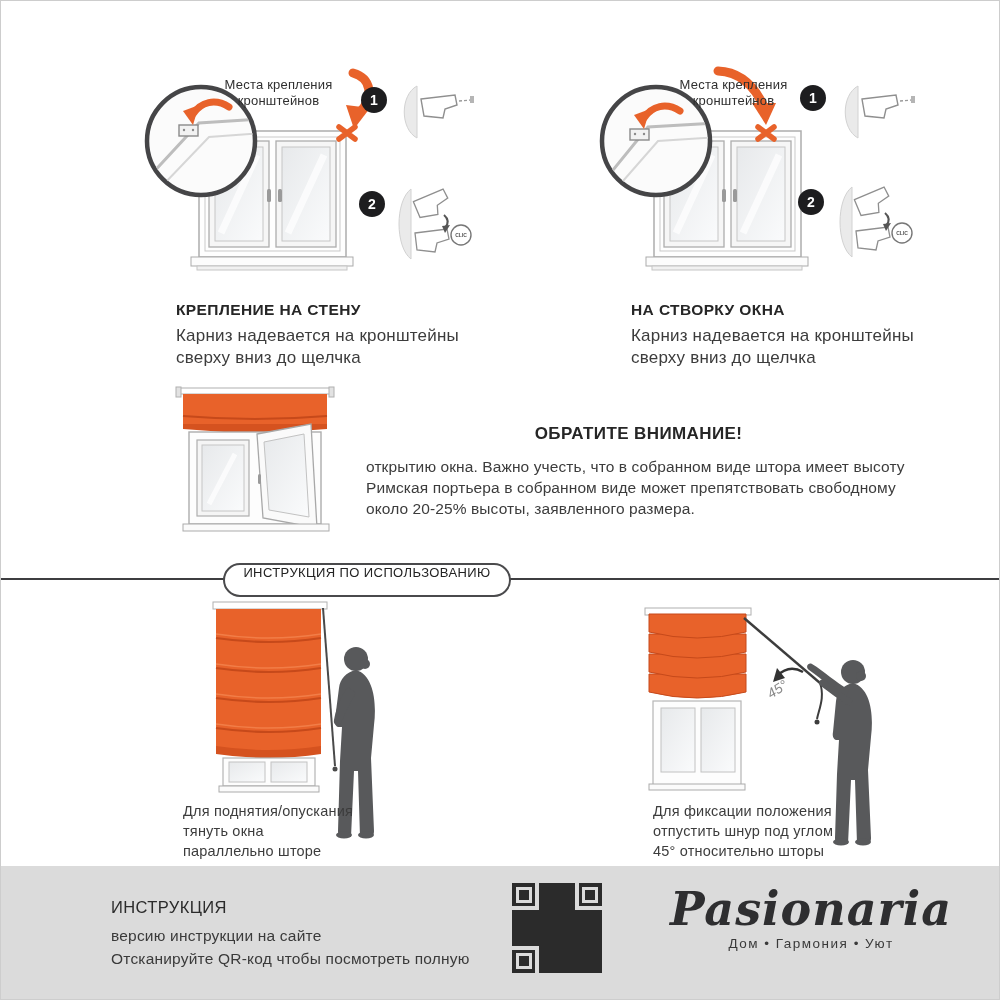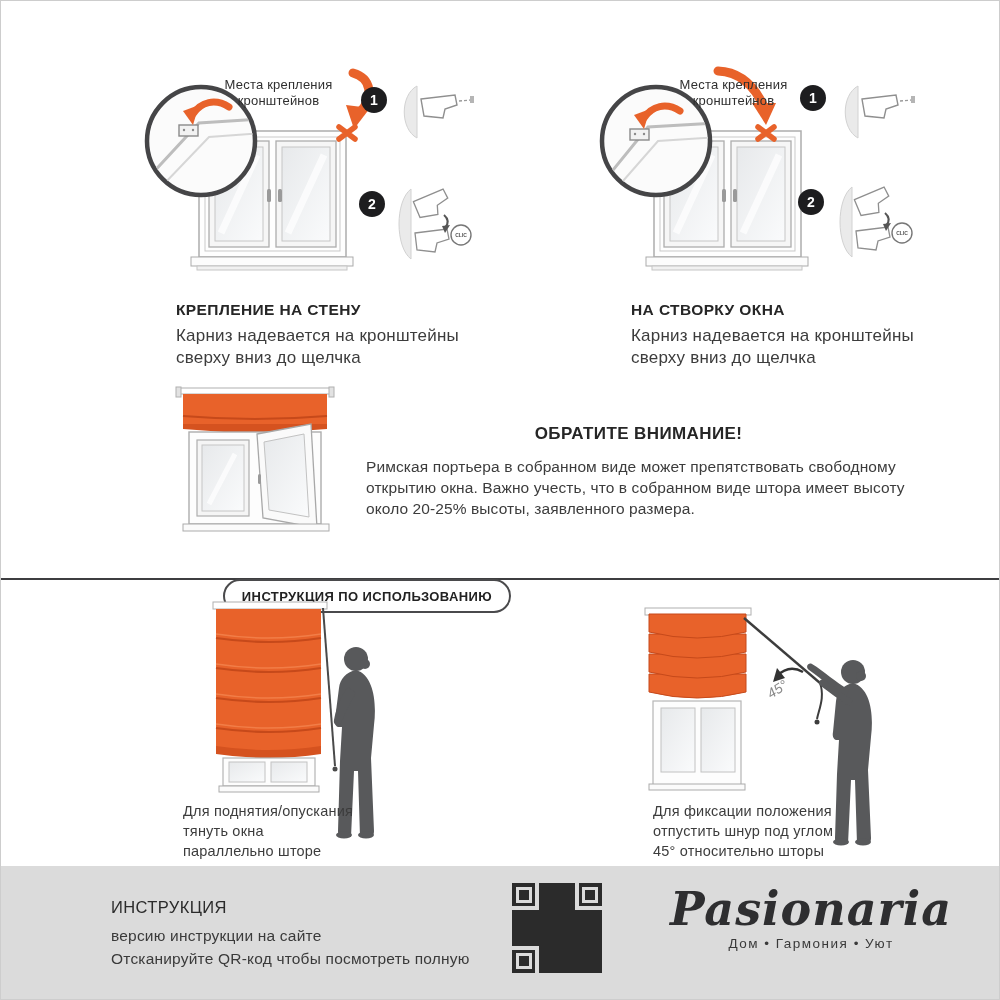--- a/index.html
+++ b/index.html
@@ -8,23 +8,23 @@
         border:1px solid #cdcdcd;box-sizing:border-box;}
   .abs{position:absolute;}
   .h1{font-size:15.5px;font-weight:bold;color:var(--heading);letter-spacing:.4px;}
   .body-text{font-size:17px;line-height:22px;color:var(--text);letter-spacing:.2px;}
   .small-label{font-size:13px;line-height:16px;color:#2f2f2f;text-align:center;letter-spacing:.2px;}
   .badge{width:26px;height:26px;border-radius:50%;background:#1d1d1f;color:#fff;
          font-weight:bold;font-size:14px;display:flex;align-items:center;justify-content:center;}
   .attn-title{font-size:17px;font-weight:bold;color:var(--heading);text-align:center;letter-spacing:.4px;}
   .attn-body{font-size:15.5px;line-height:21px;color:var(--text);letter-spacing:.1px;}
   .divider-line{position:absolute;left:0;top:577px;width:1000px;height:2px;background:#3e3e40;}
-  .pill{position:absolute;left:222px;top:578px;width:284px;height:30px;background:#fff;
-        border:2px solid #4a4a4c;border-radius:17px;display:flex;align-items:center;justify-content:center;
-        font-size:13px;font-weight:bold;color:#222;letter-spacing:.4px;}
+  .pill{position:absolute;left:222px;top:562px;width:284px;height:30px;background:#fff;
+        border:2px solid #4a4a4c;border-radius:17px;display:flex;justify-content:center;
+        font-size:13px;font-weight:normal;color:#222;letter-spacing:.4px;}
   .caption{font-size:14.5px;line-height:20px;color:var(--text);letter-spacing:.2px;}
   .footer{position:absolute;left:0;top:865px;width:1000px;height:135px;background:var(--footer_bg);}
   .footer-title{font-size:16.5px;font-weight:normal;color:#2b2b2b;letter-spacing:.4px;}
   .footer-body{font-size:15.5px;line-height:23px;color:#3a3a3a;letter-spacing:.2px;}
   .brand{font-family:"DejaVu Serif", serif;font-style:italic;font-weight:bold;
          font-size:46px;color:#2e2e30;text-align:center;letter-spacing:1px;}
   .tagline{font-size:13.5px;color:#3a3a3a;text-align:center;letter-spacing:1.5px;}
   svg{display:block;}
 </style>
 </head>
@@ -179,22 +179,22 @@
     <rect x="24" y="56" width="52" height="76" fill="#f5f5f5" stroke="#aeaeae" stroke-width="1.2"></rect>
     <rect x="29" y="61" width="42" height="66" fill="url(#glass)" stroke="#c6c6c6"></rect>
     <path d="M36,120 L62,70" stroke="#fff" stroke-width="5" opacity=".75"></path>
     <polygon points="84,50 138,40 144,144 90,134" fill="#fafafa" stroke="#a8a8a8" stroke-width="1.3"></polygon>
     <polygon points="91,58 131,50 136,133 96,126" fill="url(#glass)" stroke="#c2c2c2"></polygon>
     <rect x="85" y="90" width="3" height="10" rx="1.5" fill="#9a9a9a"></rect>
     <rect x="10" y="140" width="146" height="7" fill="#fbfbfb" stroke="#ababab"></rect>
   </svg>
   <div class="abs attn-title" style="left:365px;top:423px;width:545px">ОБРАТИТЕ ВНИМАНИЕ!</div>
   <div class="abs attn-body" style="left:365px;top:455px;width:545px">
+    <div>открытию окна. Важно учесть, что в собранном виде штора имеет высоту</div>
     <div>Римская портьера в собранном виде может препятствовать свободному</div>
-    <div>открытию окна. Важно учесть, что в собранном виде штора имеет высоту</div>
     <div>около 20-25% высоты, заявленного размера.</div>
   </div>
 
   <div class="divider-line"></div>
   <div class="pill">
     <span>ИНСТРУКЦИЯ ПО ИСПОЛЬЗОВАНИЮ</span>
   </div>
 
   <svg class="abs" style="left:170px;top:595px" width="340" height="255" viewBox="0 0 340 255">
     <rect x="42" y="6" width="114" height="7" fill="#fff" stroke="#b0b0b0"></rect>

